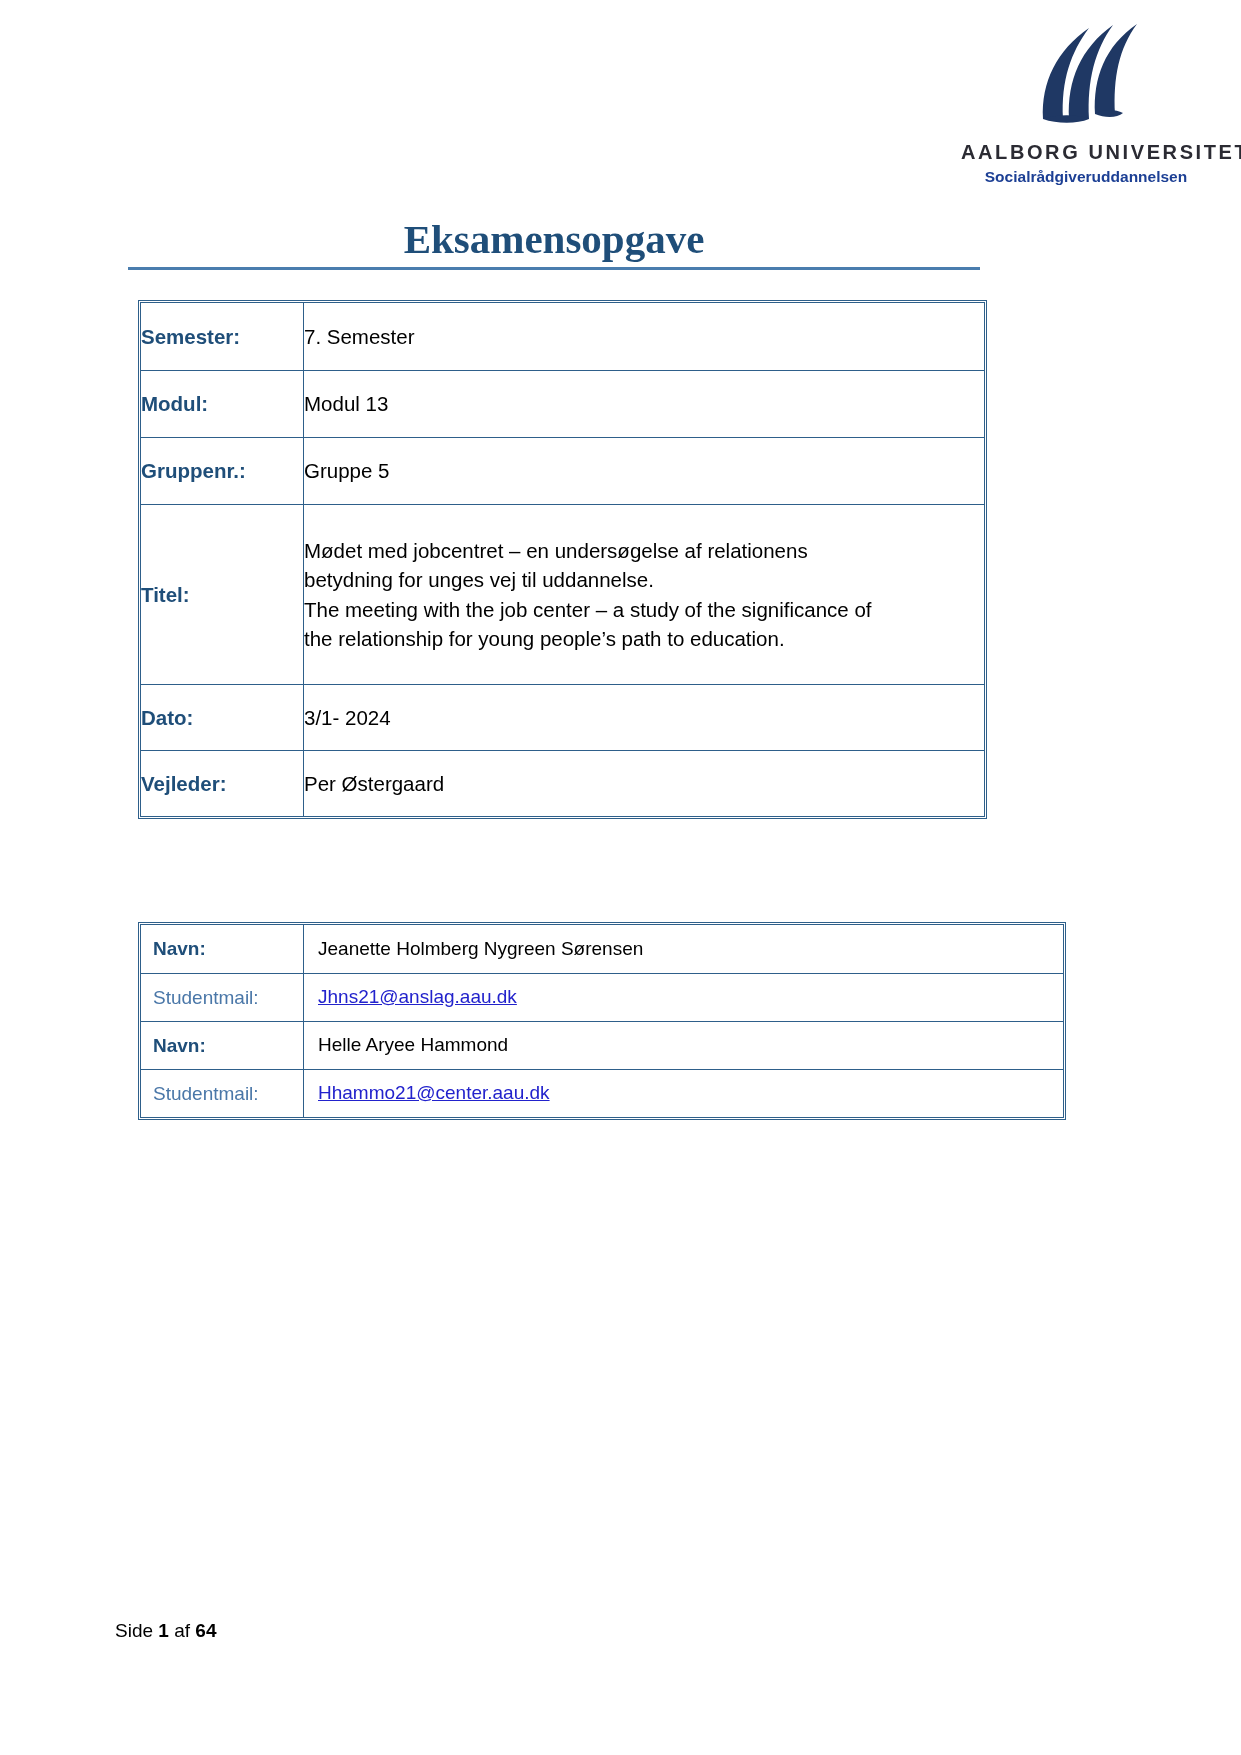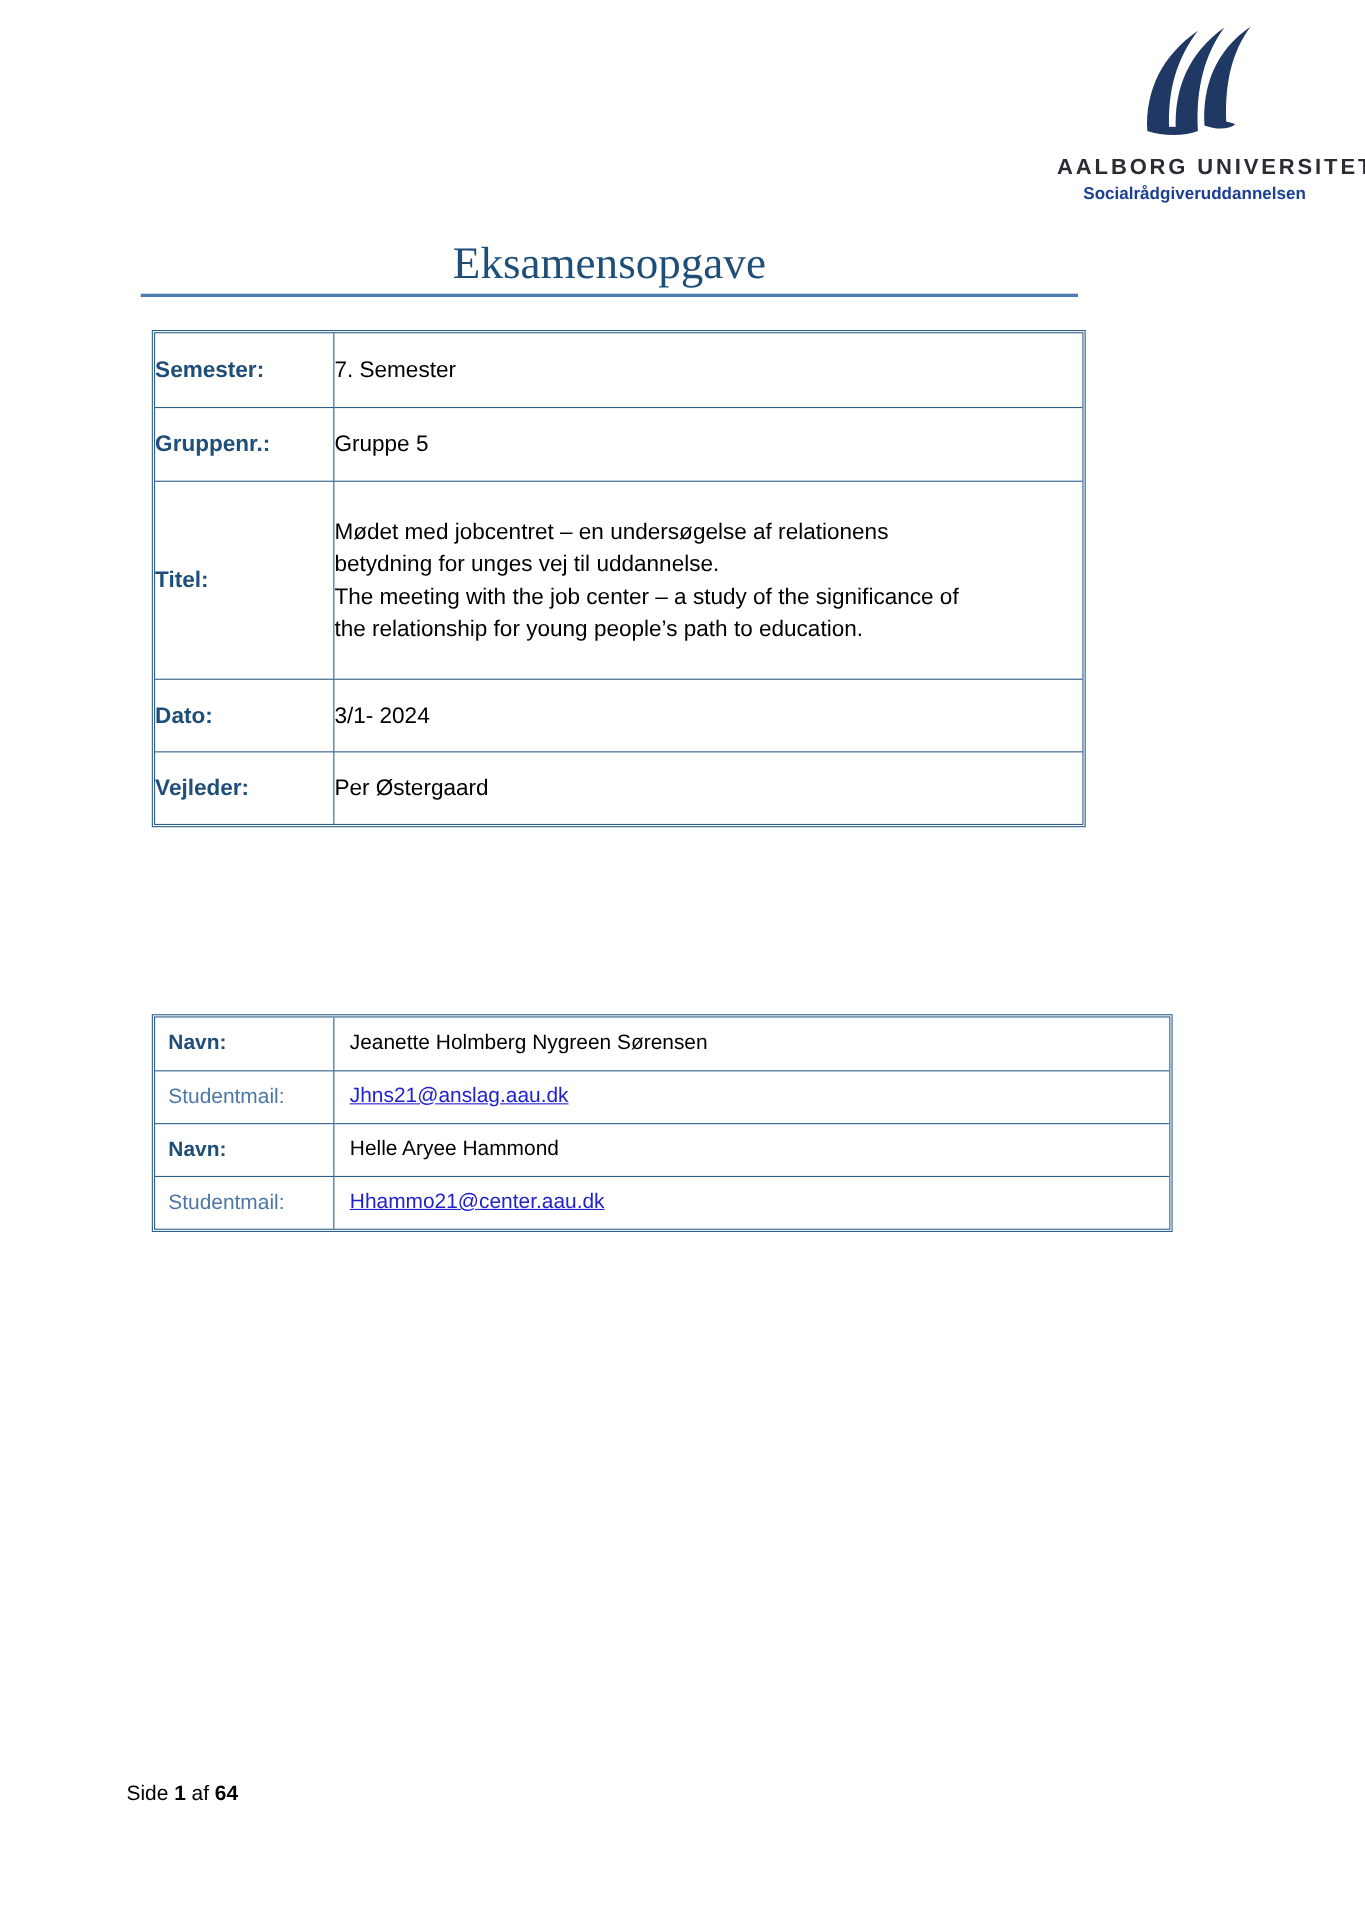--- a/index.html
+++ b/index.html
@@ -54,21 +54,21 @@
   
   .doc-title-wrap {
     position: absolute;
     top: 218px;
     left: 128px;
     width: 852px;
   }
   .doc-title {
     font-family: "Liberation Serif", serif;
     font-size: 41px;
-    font-weight: 400;
+    font-weight: 700;
     color: #1f4e79;
     text-align: center;
     line-height: 1.05;
     padding-bottom: 6px;
   }
   .title-rule {
     height: 3px;
     background: #4a7dae;
     width: 100%;
   }
@@ -172,20 +172,24 @@
   <div class="title-rule"></div>
 </div>
 
 <table class="info-table main">
   <tbody>
     <tr class="row-std">
       <td class="cell-label">Semester:</td>
       <td class="cell-value">7. Semester</td>
     </tr>
     <tr class="row-std">
+      <td class="cell-label">Modul:</td>
+      <td class="cell-value">Modul 13</td>
+    </tr>
+    <tr class="row-std">
       <td class="cell-label">Gruppenr.:</td>
       <td class="cell-value">Gruppe 5</td>
     </tr>
     <tr class="row-tall">
       <td class="cell-label">Titel:</td>
       <td class="cell-value">
         <span class="title-lines">
           <span>Mødet med jobcentret – en undersøgelse af relationens</span>
           <span>betydning for unges vej til uddannelse.</span>
           <span>The meeting with the job center – a study of the significance of</span>

